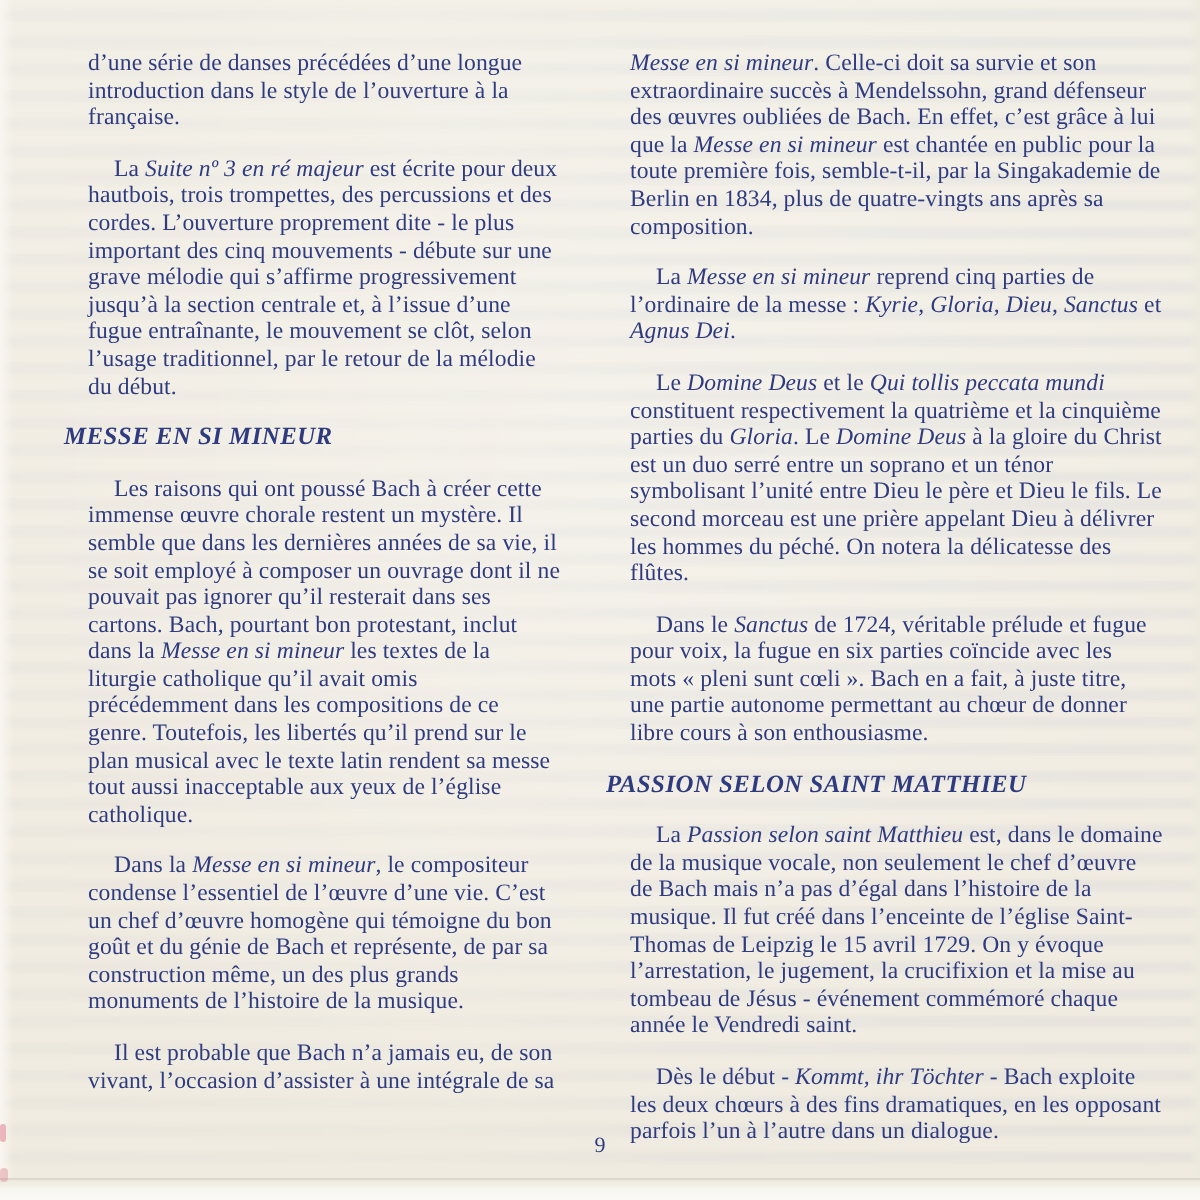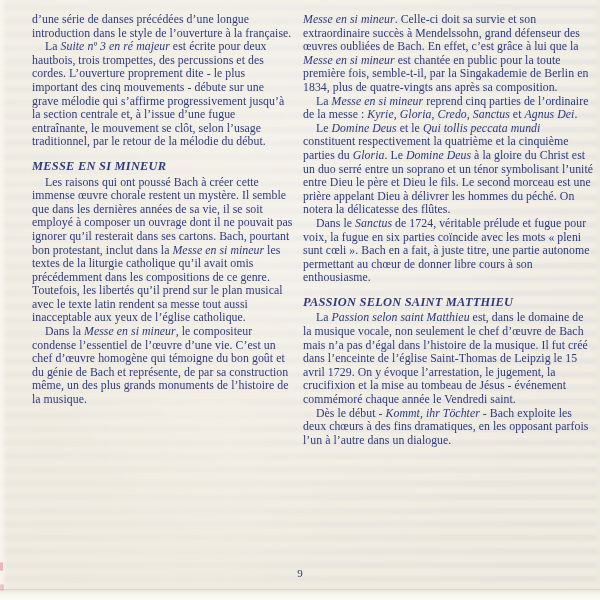--- a/index.html
+++ b/index.html
@@ -29,21 +29,21 @@
     pointer-events: none;
   }
   .col {
     position: absolute; top: 13px;
     font-size: 11.8px; line-height: 13.6px;
     letter-spacing: 0.05px;
     text-align: left;
   }
   .col-left  { left: 32px;  width: 261px; }
   .col-right { left: 303px; width: 291px; }
-  .para { margin: 0; }
+  .para { margin: 12px; }
   .para.indent { text-indent: 13px; }
   .heading {
     margin: 11px 0 2px 0;
     font-size: 12.4px; line-height: 13.6px;
     font-weight: bold; font-style: italic;
     letter-spacing: 0.25px;
   }
   .page-number {
     position: absolute; left: 0; right: 0; top: 567px;
     text-align: center; font-size: 11px; line-height: 13px;
@@ -71,24 +71,25 @@
 <div class="page">
   <div class="ghost"></div>
   <div class="edge-left"></div>
   <div class="edge-right"></div>
   <div class="col col-left" id="col-left">
       <p class="para">d’une série de danses précédées d’une longue introduction dans le style de l’ouverture à la française.</p>
       <p class="para indent">La <i>Suite nº 3 en ré majeur</i> est écrite pour deux hautbois, trois trompettes, des percussions et des cordes. L’ouverture proprement dite - le plus important des cinq mouvements - débute sur une grave mélodie qui s’affirme progressivement jusqu’à la section centrale et, à l’issue d’une fugue entraînante, le mouvement se clôt, selon l’usage traditionnel, par le retour de la mélodie du début.</p>
       <h2 class="heading">MESSE EN SI MINEUR</h2>
       <p class="para indent">Les raisons qui ont poussé Bach à créer cette immense œuvre chorale restent un mystère. Il semble que dans les dernières années de sa vie, il se soit employé à composer un ouvrage dont il ne pouvait pas ignorer qu’il resterait dans ses cartons. Bach, pourtant bon protestant, inclut dans la <i>Messe en si mineur</i> les textes de la liturgie catholique qu’il avait omis précédemment dans les compositions de ce genre. Toutefois, les libertés qu’il prend sur le plan musical avec le texte latin rendent sa messe tout aussi inacceptable aux yeux de l’église catholique.</p>
       <p class="para indent">Dans la <i>Messe en si mineur</i>, le compositeur condense l’essentiel de l’œuvre d’une vie. C’est un chef d’œuvre homogène qui témoigne du bon goût et du génie de Bach et représente, de par sa construction même, un des plus grands monuments de l’histoire de la musique.</p>
+      <p class="para indent">Il est probable que Bach n’a jamais eu, de son vivant, l’occasion d’assister à une intégrale de sa</p>
     </div>
   <div class="col col-right" id="col-right">
       <p class="para"><i>Messe en si mineur</i>. Celle-ci doit sa survie et son extraordinaire succès à Mendelssohn, grand défenseur des œuvres oubliées de Bach. En effet, c’est grâce à lui que la <i>Messe en si mineur</i> est chantée en public pour la toute première fois, semble-t-il, par la Singakademie de Berlin en 1834, plus de quatre-vingts ans après sa composition.</p>
-      <p class="para indent">La <i>Messe en si mineur</i> reprend cinq parties de l’ordinaire de la messe : <i>Kyrie</i>, <i>Gloria</i>, <i>Credo</i>, <i>Sanctus</i> et <i>Agnus Dei</i>.</p>
+      <p class="para indent">La <i>Messe en si mineur</i> reprend cinq parties de l’ordinaire de la messe : <i>Kyrie</i>, <i>Gloria</i>, <i>Dieu</i>, <i>Sanctus</i> et <i>Agnus Dei</i>.</p>
       <p class="para indent">Le <i>Domine Deus</i> et le <i>Qui tollis peccata mundi</i> constituent respectivement la quatrième et la cinquième parties du <i>Gloria</i>. Le <i>Domine Deus</i> à la gloire du Christ est un duo serré entre un soprano et un ténor symbolisant l’unité entre Dieu le père et Dieu le fils. Le second morceau est une prière appelant Dieu à délivrer les hommes du péché. On notera la délicatesse des flûtes.</p>
       <p class="para indent">Dans le <i>Sanctus</i> de 1724, véritable prélude et fugue pour voix, la fugue en six parties coïncide avec les mots « pleni sunt cœli ». Bach en a fait, à juste titre, une partie autonome permettant au chœur de donner libre cours à son enthousiasme.</p>
       <h2 class="heading">PASSION SELON SAINT MATTHIEU</h2>
       <p class="para indent">La <i>Passion selon saint Matthieu</i> est, dans le domaine de la musique vocale, non seulement le chef d’œuvre de Bach mais n’a pas d’égal dans l’histoire de la musique. Il fut créé dans l’enceinte de l’église Saint-Thomas de Leipzig le 15 avril 1729. On y évoque l’arrestation, le jugement, la crucifixion et la mise au tombeau de Jésus - événement commémoré chaque année le Vendredi saint.</p>
       <p class="para indent">Dès le début - <i>Kommt, ihr Töchter</i> - Bach exploite les deux chœurs à des fins dramatiques, en les opposant parfois l’un à l’autre dans un dialogue.</p>
     </div>
   <div class="page-number">9</div>
   <div class="edge-bottom"></div>
   <div class="speck speck-1"></div>
   <div class="speck speck-2"></div>

